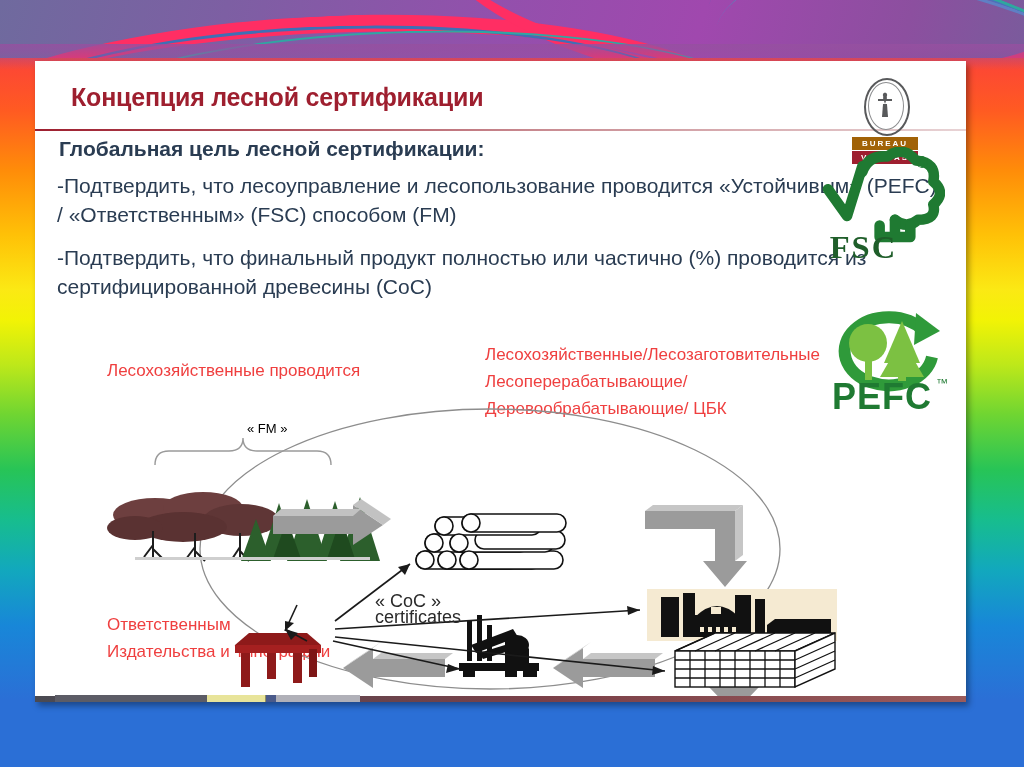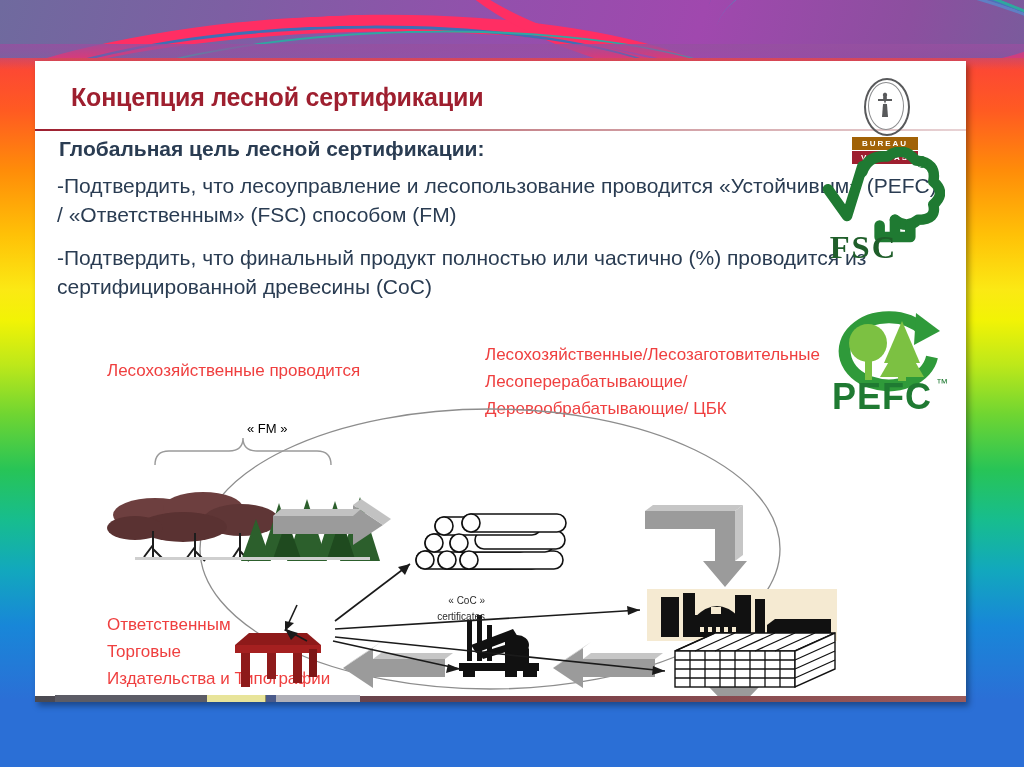--- a/index.html
+++ b/index.html
@@ -183,22 +183,22 @@
 
   
   #diagram {
     position: absolute; left: 0; top: 340px;
     width: 931px; height: 300px;
   }
   #diagram svg { display: block; }
 
   #coc-label {
     position: absolute; left: 340px; top: 192px;
-    text-align: right;
-    font-size: 10px; color: #2b2b2b;
+    text-align: left;
+    font-size: 18px; color: #2b2b2b;
     line-height: 16px;
     width: 110px;
   }
 
   
   #fsc-logo { position: absolute; left: 785px; top: 86px; width: 125px; }
   #pefc-logo { position: absolute; left: 780px; top: 240px; width: 130px; margin-left: 9px; }
 
   
   #progress {
@@ -266,21 +266,20 @@
     <div id="fm-label">« FM »</div>
 
     <div class="redtext" id="red-right">
       <div>Лесохозяйственные/Лесозаготовительные</div>
       <div>Лесоперерабатывающие/</div>
       <div>Деревообрабатывающие/ ЦБК</div>
     </div>
 
     <div class="redtext" id="red-bottom">
       <div>Ответственным</div>
-      <div>Торговые</div>
       <div>Издательства и Типографии</div>
     </div>
 
     <div id="diagram">
       <svg width="931" height="300" viewBox="0 0 931 300">
 
         <ellipse cx="455" cy="148" rx="290" ry="140" fill="none" stroke="#8d8d8d" stroke-width="1.3"></ellipse>
 
         <path d="M120 64 q0 -14 14 -14 h60 q14 0 14 -13 q0 13 14 13 h60 q14 0 14 14" fill="none" stroke="#9a9a9a" stroke-width="1.4"></path>
 

